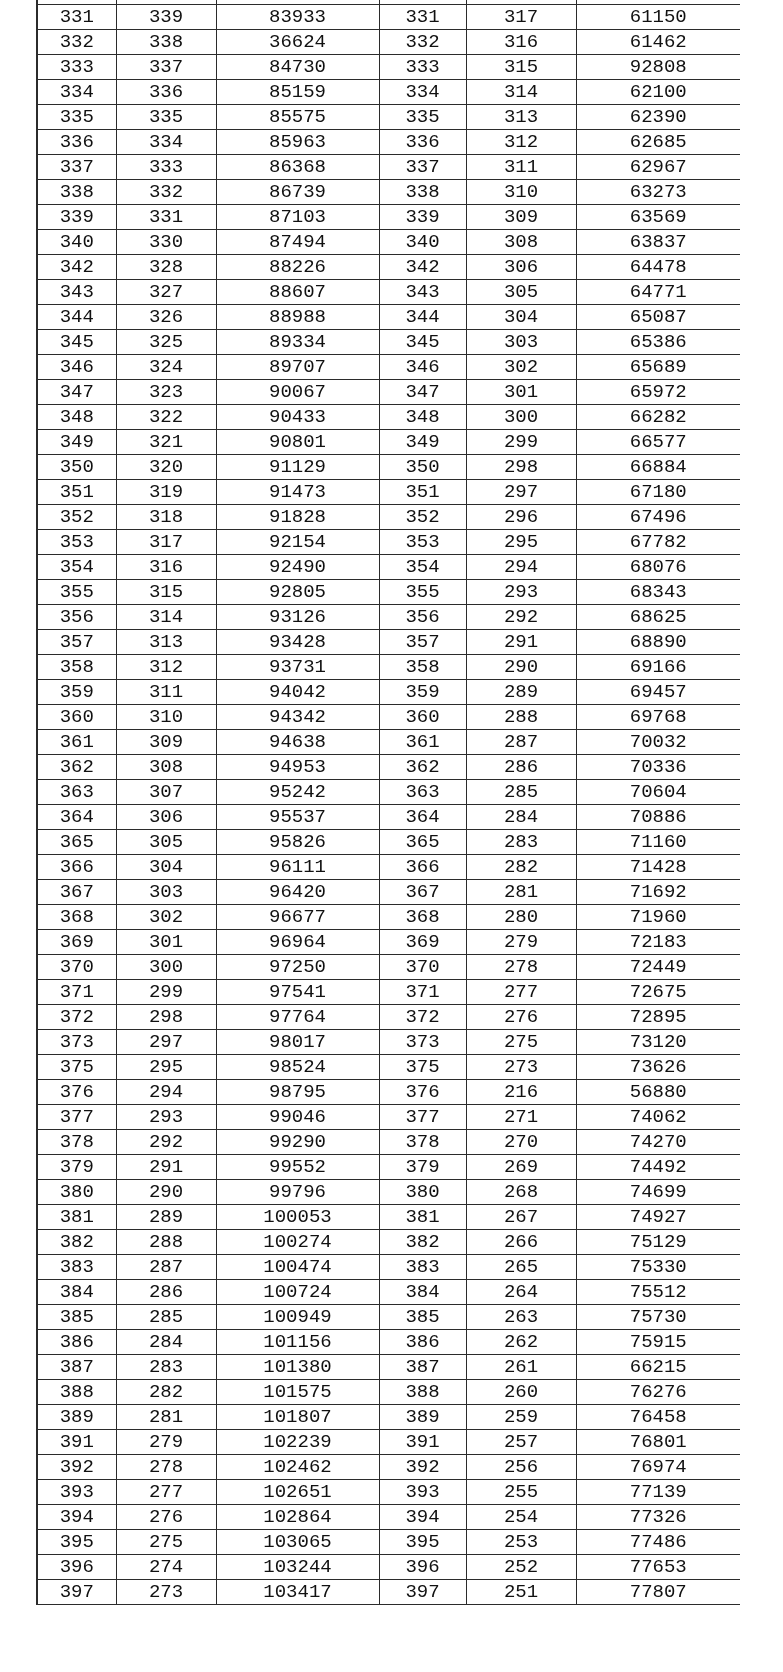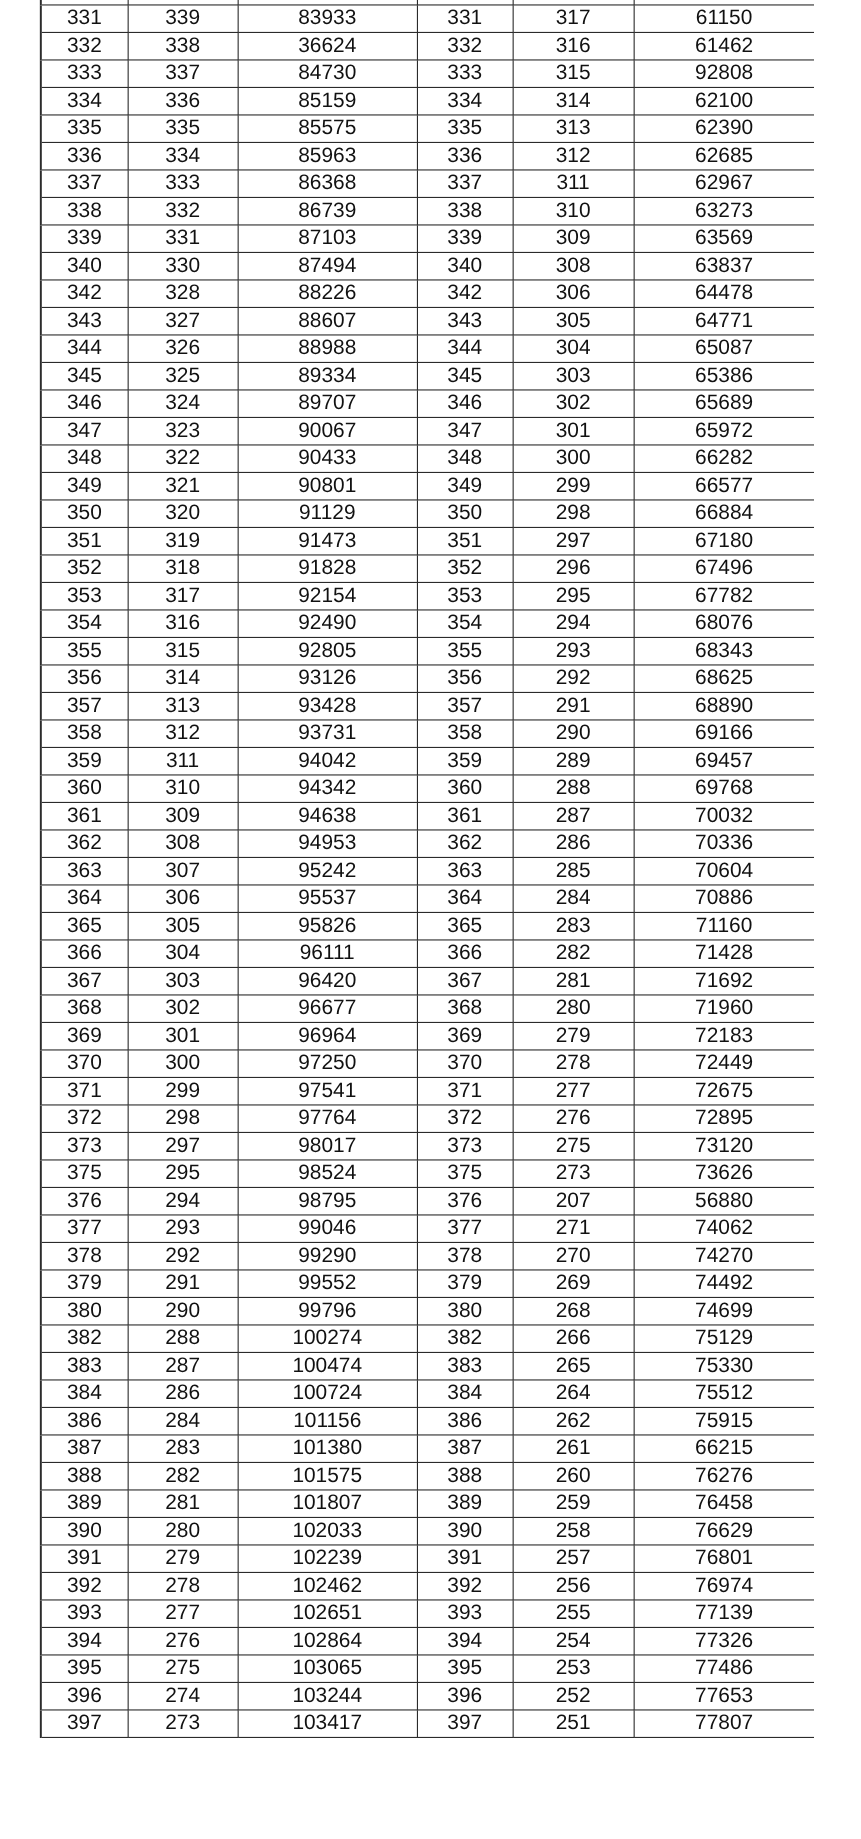--- a/index.html
+++ b/index.html
@@ -24,20 +24,21 @@
   }
 
   
   #table-viewport {
     position: absolute;
     left: 36px;
     top: 0px;
     width: 704px;
     height: 1672px;
     overflow: hidden;
+    font-family: Liberation Mono, monospace;
   }
 
   #table-shift {
     position: absolute;
     left: 0;
     top: -21px;          
     width: 704px;
   }
 
   table.grid {
@@ -440,21 +441,21 @@
               <td>98524</td>
               <td>375</td>
               <td>273</td>
               <td>73626</td>
             </tr>
             <tr>
               <td>376</td>
               <td>294</td>
               <td>98795</td>
               <td>376</td>
-              <td>207</td>
+              <td>216</td>
               <td>56880</td>
             </tr>
             <tr>
               <td>377</td>
               <td>293</td>
               <td>99046</td>
               <td>377</td>
               <td>271</td>
               <td>74062</td>
             </tr>
@@ -476,20 +477,28 @@
             </tr>
             <tr>
               <td>380</td>
               <td>290</td>
               <td>99796</td>
               <td>380</td>
               <td>268</td>
               <td>74699</td>
             </tr>
             <tr>
+              <td>381</td>
+              <td>289</td>
+              <td>100053</td>
+              <td>381</td>
+              <td>267</td>
+              <td>74927</td>
+            </tr>
+            <tr>
               <td>382</td>
               <td>288</td>
               <td>100274</td>
               <td>382</td>
               <td>266</td>
               <td>75129</td>
             </tr>
             <tr>
               <td>383</td>
               <td>287</td>
@@ -500,20 +509,28 @@
             </tr>
             <tr>
               <td>384</td>
               <td>286</td>
               <td>100724</td>
               <td>384</td>
               <td>264</td>
               <td>75512</td>
             </tr>
             <tr>
+              <td>385</td>
+              <td>285</td>
+              <td>100949</td>
+              <td>385</td>
+              <td>263</td>
+              <td>75730</td>
+            </tr>
+            <tr>
               <td>386</td>
               <td>284</td>
               <td>101156</td>
               <td>386</td>
               <td>262</td>
               <td>75915</td>
             </tr>
             <tr>
               <td>387</td>
               <td>283</td>
@@ -532,28 +549,20 @@
             </tr>
             <tr>
               <td>389</td>
               <td>281</td>
               <td>101807</td>
               <td>389</td>
               <td>259</td>
               <td>76458</td>
             </tr>
             <tr>
-              <td>390</td>
-              <td>280</td>
-              <td>102033</td>
-              <td>390</td>
-              <td>258</td>
-              <td>76629</td>
-            </tr>
-            <tr>
               <td>391</td>
               <td>279</td>
               <td>102239</td>
               <td>391</td>
               <td>257</td>
               <td>76801</td>
             </tr>
             <tr>
               <td>392</td>
               <td>278</td>

